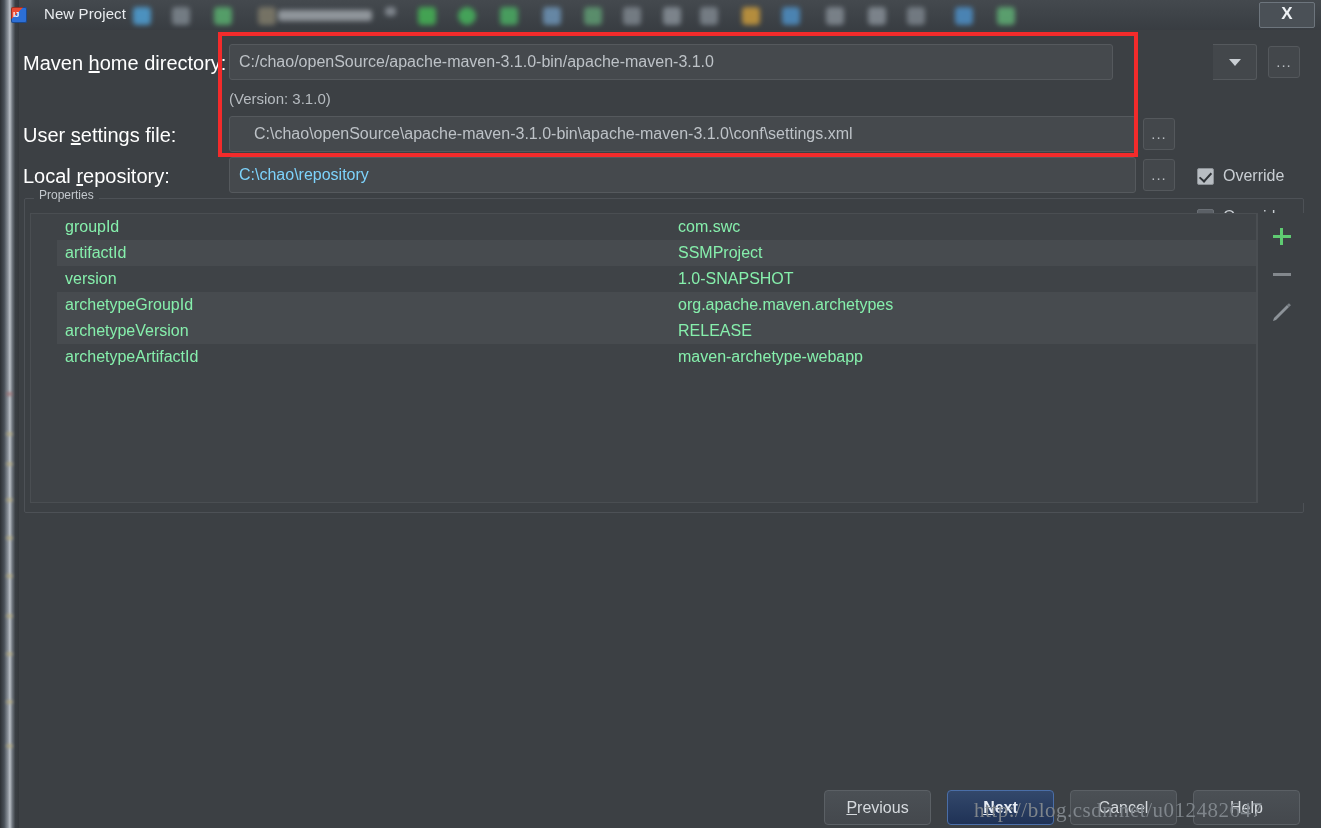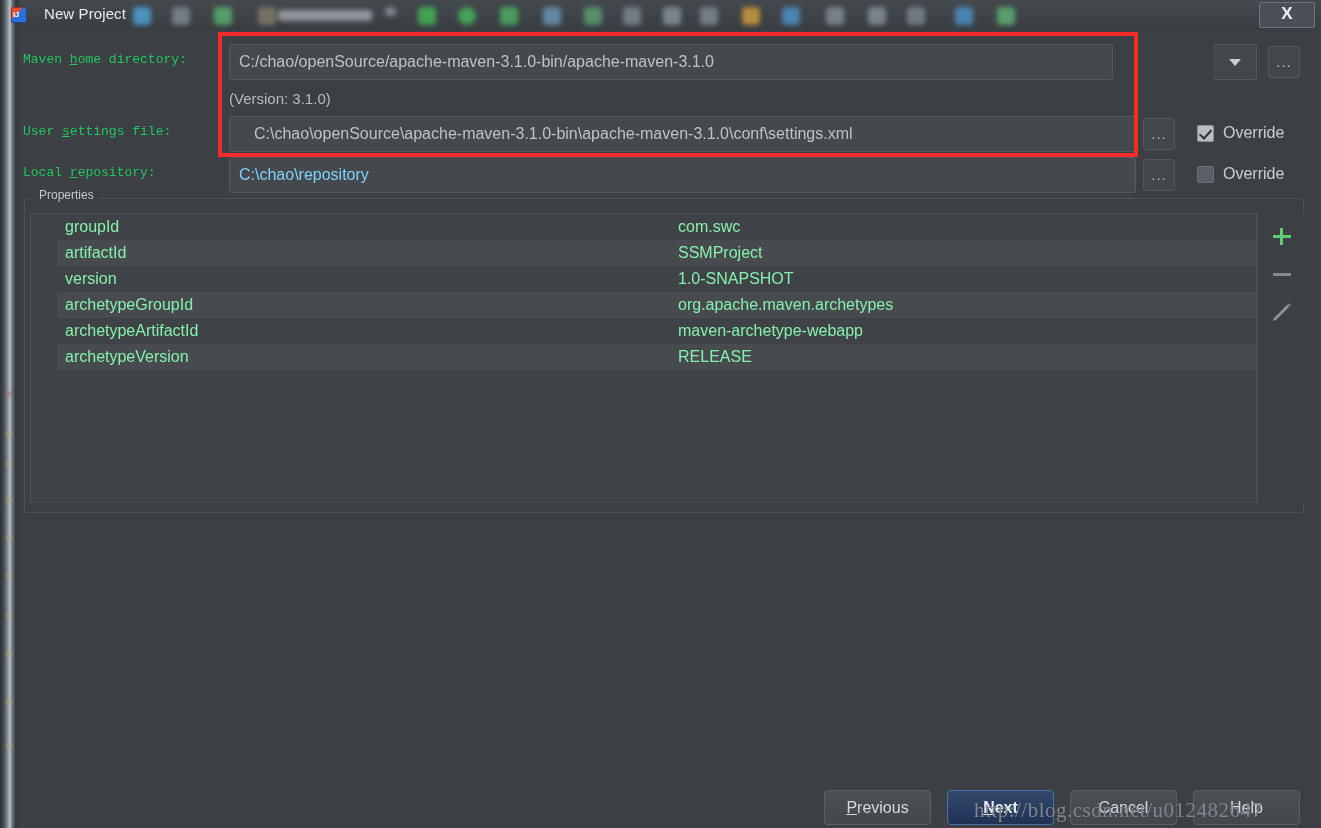--- a/index.html
+++ b/index.html
@@ -108,24 +108,23 @@
   
   .dialog {
     position: absolute;
     left: 19px; top: 30px;
     width: 1302px; height: 798px;
     background: #3c4044;
   }
 
   .row-label {
     position: absolute;
-    font-size: 13px;
-    color: #22c55e;
-    white-space: nowrap;
-    font-family: Liberation Mono, monospace;
+    font-size: 20px;
+    color: #ffffff;
+    white-space: nowrap;
   }
   .row-label u { text-decoration: underline; }
 
   .textfield {
     position: absolute;
     background: #45494d;
     border: 1px solid #55595d;
     border-radius: 3px;
     box-sizing: border-box;
     font-size: 16px;
@@ -175,20 +174,21 @@
     font-size: 15px;
     color: #b6bbc0;
     white-space: nowrap;
   }
 
   .checkbox-wrap {
     position: absolute;
     display: flex;
     align-items: center;
     cursor: pointer;
+    margin-top: 43px;
   }
   .cb-box {
     width: 17px; height: 17px;
     box-sizing: border-box;
     border-radius: 2px;
     position: relative;
     flex: 0 0 auto;
   }
   .cb-box.checked {
     background: #b8bdc2;
@@ -429,27 +429,27 @@
             <span class="tcell-val">SSMProject</span>
           </div>
           <div class="trow odd">
             <span class="tcell-key">version</span>
             <span class="tcell-val">1.0-SNAPSHOT</span>
           </div>
           <div class="trow even">
             <span class="tcell-key">archetypeGroupId</span>
             <span class="tcell-val">org.apache.maven.archetypes</span>
           </div>
+          <div class="trow even">
+            <span class="tcell-key">archetypeVersion</span>
+            <span class="tcell-val">RELEASE</span>
+          </div>
           <div class="trow odd">
             <span class="tcell-key">archetypeArtifactId</span>
             <span class="tcell-val">maven-archetype-webapp</span>
-          </div>
-          <div class="trow even">
-            <span class="tcell-key">archetypeVersion</span>
-            <span class="tcell-val">RELEASE</span>
           </div>
         </div>
 
       <div class="side-actions">
         <div class="act act-plus" style="top:8px;">
           <span></span>
         </div>
         <div class="act act-minus" style="top:46px;">
           <span></span>
         </div>

